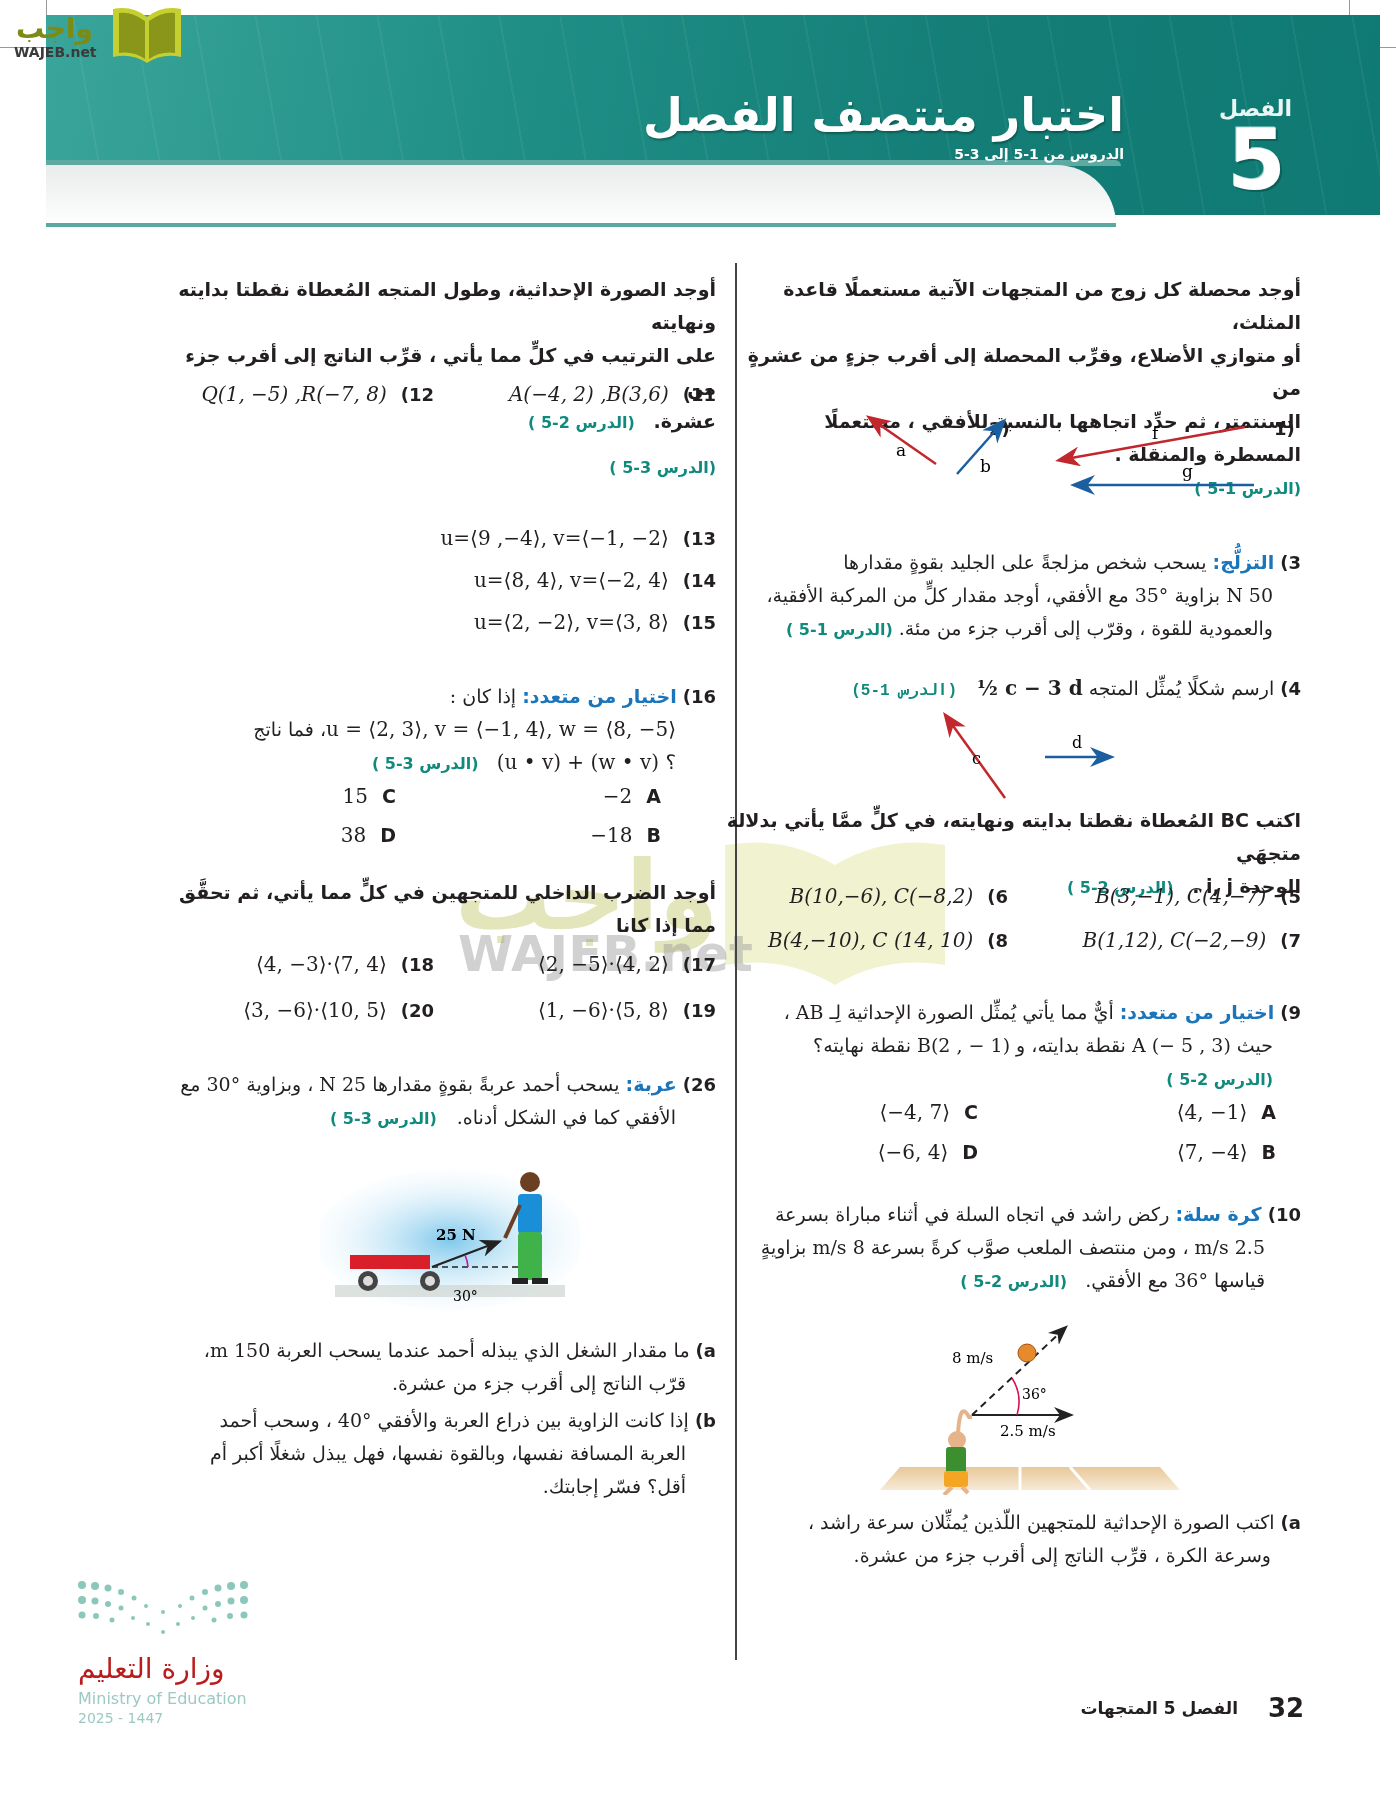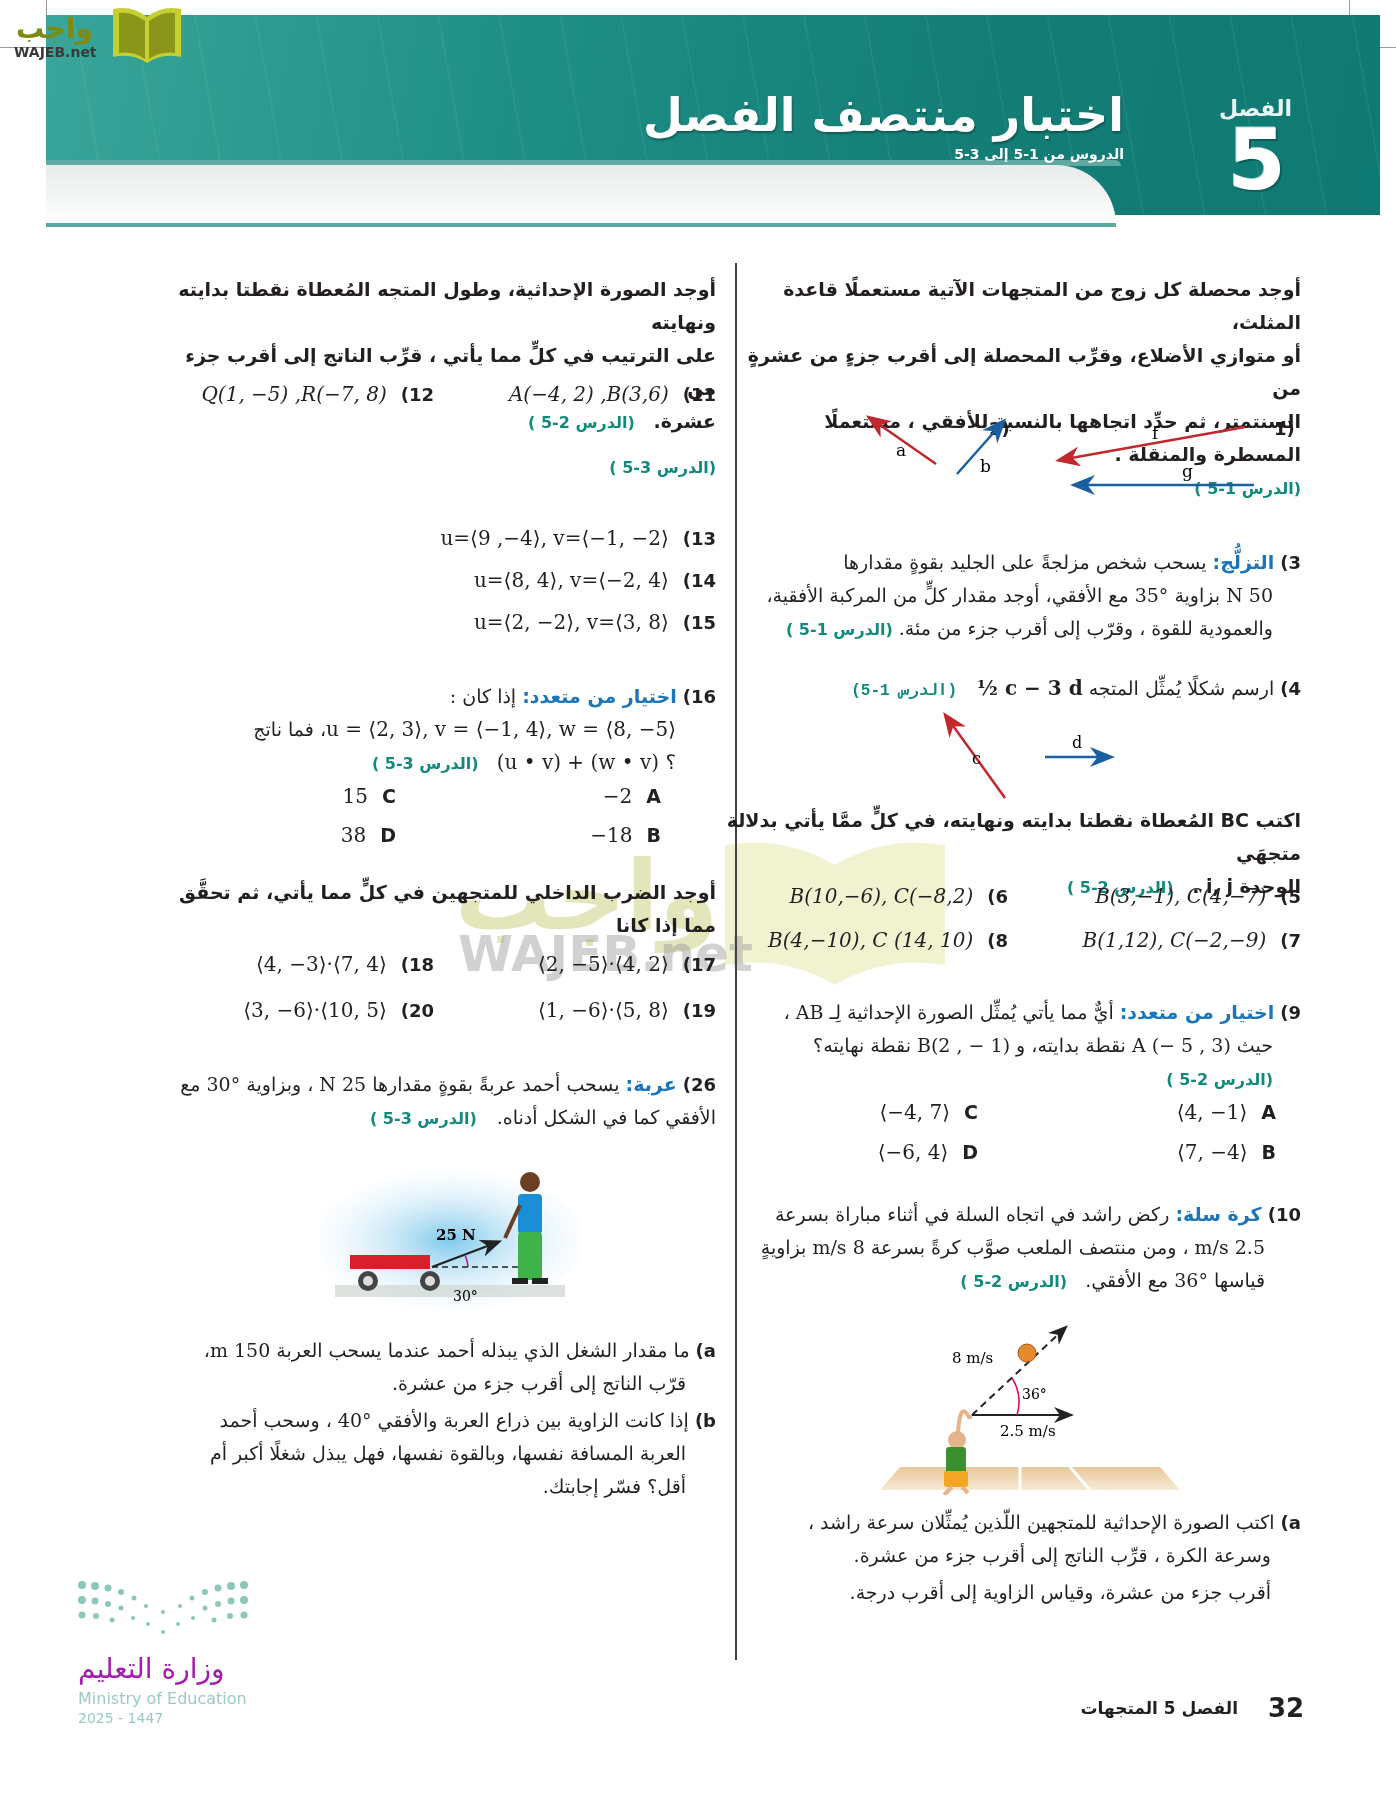--- a/index.html
+++ b/index.html
@@ -66,21 +66,21 @@
   .math { font-family:"DejaVu Serif", serif; font-size:20px; direction:ltr; unicode-bidi:isolate; }
   .item { position:absolute; direction:rtl; display:flex; align-items:baseline; gap:14px; white-space:nowrap; }
   .opt-letter { font-family:"DejaVu Sans", sans-serif; font-weight:bold; font-size:19px; }
   
   .wm-book { position:absolute; left:725px; top:835px; width:220px; height:150px; opacity:0.35; }
   .wm-text { position:absolute; left:455px; top:840px; font-family:"DejaVu Sans", sans-serif; font-weight:bold; font-size:96px; color:#c9cc7a; opacity:0.5; direction:rtl; }
   .wm-sub { position:absolute; left:458px; top:925px; font-family:"DejaVu Sans", sans-serif; font-weight:bold; font-size:50px; color:#9a9a9a; opacity:0.45; }
   
   .footer-num { position:absolute; left:1268px; top:1693px; font-family:"DejaVu Sans", sans-serif; font-weight:bold; font-size:26px; }
   .footer-chapter { position:absolute; right:158px; top:1698px; font-family:"DejaVu Sans", sans-serif; font-weight:bold; font-size:17px; direction:rtl; }
-  .moe-ar { position:absolute; left:78px; top:1652px; color:#a21caf; font-family:"DejaVu Sans", sans-serif; font-size:28px; direction:rtl;text-align:center; }
+  .moe-ar { position:absolute; left:78px; top:1652px; color:#b91c1c; font-family:"DejaVu Sans", sans-serif; font-size:28px; direction:rtl;text-align:center; }
   .moe-en { position:absolute; left:78px; top:1689px; color:#9cc9c3; font-family:"DejaVu Sans", sans-serif; font-size:16px; }
   .moe-year { position:absolute; left:78px; top:1710px; color:#9cc9c3; font-family:"DejaVu Sans", sans-serif; font-size:14px; }
   svg text { font-family:"DejaVu Serif", serif; }
 </style>
 </head>
 <body>
 
 <div class="crop-v" style="left:46px;top:0;height:16px;"></div>
 <div class="crop-h" style="left:0;top:47px;width:46px;"></div>
 <div class="crop-v" style="left:1349px;top:0;height:33px;"></div>
@@ -236,21 +236,20 @@
   <rect x="86" y="142" width="20" height="28" fill="#3c8f2f" rx="3"></rect>
   <rect x="84" y="166" width="24" height="16" fill="#f4a623" rx="3"></rect>
   <line x1="92" y1="182" x2="84" y2="190" stroke="#e6b48a" stroke-width="4"></line>
   <line x1="102" y1="182" x2="108" y2="188" stroke="#e6b48a" stroke-width="4"></line>
 </svg>
 <div class="abs text" style="right:95px;top:1506px;width:620px;">
   <div><span class="num">a)</span> <span>اكتب الصورة الإحداثية للمتجهين اللّذين يُمثِّلان سرعة راشد ،</span></div>
   <div style="margin-right:30px;">وسرعة الكرة ، قرِّب الناتج إلى أقرب جزء من عشرة.</div>
 </div>
 <div class="abs text" style="right:95px;top:1576px;width:620px;">
-  <div style="margin-right:30px;">أقرب جزء من عشرة، وقياس الزاوية إلى أقرب درجة.</div>
 </div>
 
 <div class="abs text bold" style="right:680px;top:273px;width:540px;">
   <div>أوجد الصورة الإحداثية، وطول المتجه المُعطاة نقطتا بدايته ونهايته</div>
   <div>على الترتيب في كلٍّ مما يأتي ، قرِّب الناتج إلى أقرب جزء من</div>
   <div><span>عشرة.</span> <span class="lesson" style="margin-right:12px;">(الدرس 2-5 )</span></div>
 </div>
 <div class="item" style="right:680px;top:382px;">
   <span class="num">11)</span>
   <span class="math" style="font-style:italic;">A(−4, 2) ,B(3,6)</span>
@@ -313,21 +312,21 @@
   <span class="num">19)</span>
   <span class="math">⟨1, −6⟩·⟨5, 8⟩</span>
 </div>
 <div class="item" style="right:962px;top:998px;">
   <span class="num">20)</span>
   <span class="math">⟨3, −6⟩·⟨10, 5⟩</span>
 </div>
 
 <div class="abs text" style="right:680px;top:1068px;width:560px;">
   <div><span class="num">26)</span> <span class="kw">عربة:</span> <span>يسحب أحمد عربةً بقوةٍ مقدارها 25 N ، وبزاوية °30 مع</span></div>
-  <div style=""><span>الأفقي كما في الشكل أدناه.</span> <span class="lesson" style="margin-right:14px;">(الدرس 3-5 )</span></div>
+  <div style="margin-right:40px;"><span>الأفقي كما في الشكل أدناه.</span> <span class="lesson" style="margin-right:14px;">(الدرس 3-5 )</span></div>
 </div>
 <svg class="abs" style="left:320px;top:1160px;" width="260" height="150" viewBox="0 0 260 150">
   <defs>
     <radialGradient id="sky" cx="0.5" cy="0.5" r="0.6">
         <stop offset="0" stop-color="#7ec8ec"></stop>
         <stop offset="1" stop-color="#ffffff" stop-opacity="0"></stop>
       </radialGradient>
   </defs>
   <ellipse cx="130" cy="80" rx="135" ry="70" fill="url(#sky)"></ellipse>
   <rect x="15" y="125" width="230" height="12" fill="#cfd6d2" opacity="0.7"></rect>

